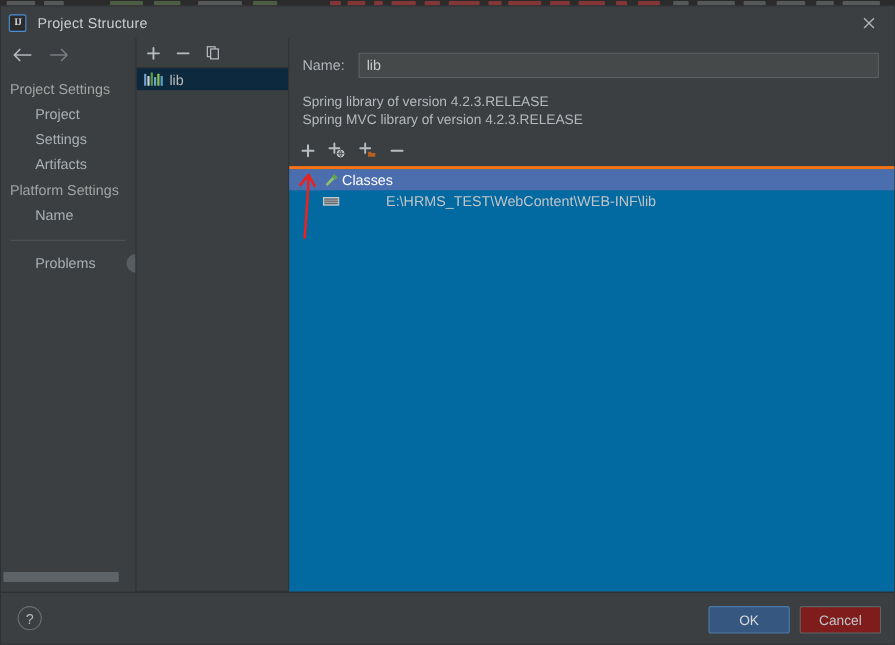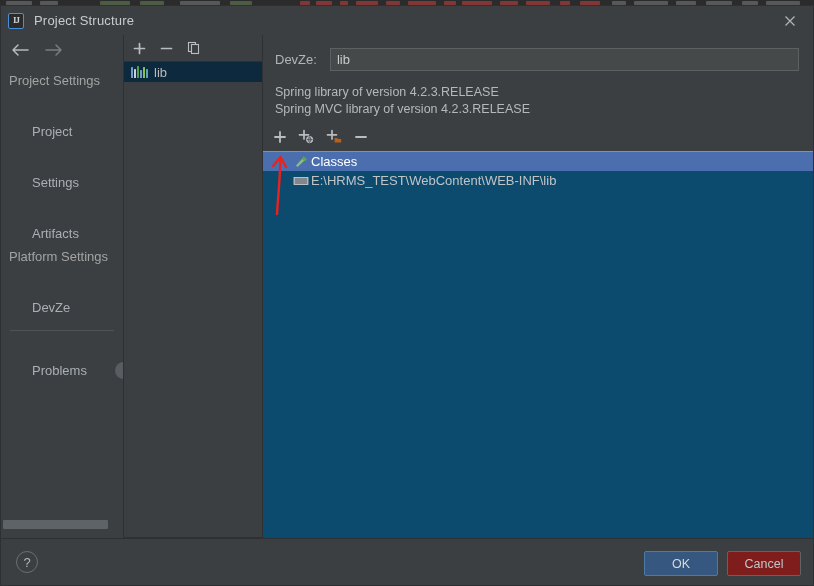--- a/index.html
+++ b/index.html
@@ -81,21 +81,21 @@
     display: flex; align-items: center; gap: 14px;
     padding-left: 9px;
   }
   .nav-arrows .arrow { cursor: default; display:block; }
   .sidebar-list { flex: 1 1 auto; padding-top: 4px; overflow: hidden; }
   .sb-item {
     height: 23px; display: flex; align-items: center;
     font-size: 13px; color: #a9b0b5; white-space: nowrap;
   }
   .sb-group { padding-left: 8px; color: #a3a3a3; }
-  .sb-child { padding-left: 31px; margin-top: 28px; }
+  .sb-child { padding-left: 31px; }
   .sb-item.selected {
     background: #4b6eaf; color: #ffffff;
   }
   .sb-sep {
     height: 1px; background: #4f5356; margin: 11px 9px 9px 9px;
   }
   .problems-row { position: relative; }
   .problems-badge {
     position: absolute; left: 114px; top: 3px;
     width: 17px; height: 17px; border-radius: 50%;
@@ -165,32 +165,32 @@
   }
   .detail-toolbar {
     height: 23px; margin: 7px 0 0 10px;
     display: flex; align-items: center; gap: 11px;
   }
   .detail-toolbar .tbtn { cursor: default; display: flex; align-items: center; }
 
   .tree {
     margin-top: 3px;
     flex: 1 1 auto;
-    border-top: 1px solid #f97316;
-    background: #0c4a6e;
+    border-top: 3px solid #f97316;
+    background: #0369a1;
     position: relative;
   }
   .tree-row {
     height: 19px; display: flex; align-items: center;
     font-size: 13px; color: #c0c4c7;
   }
   .tree-row.sel { background: #4b6eaf; color: #ffffff; }
   .tree-row .tw { width: 28px; }
   .tree-row .ticon { width: 20px; display:flex; align-items:center; justify-content:center; }
-  .tree-row.child { padding-left: 28px; }
+  .tree-row.child { padding-left: 28px; gap: 40px; }
 
   
   .red-arrow {
     position: absolute; left: 0; top: 0;
     pointer-events: none;
   }
 
   
   .footer {
     height: 47px; flex: 0 0 47px;
@@ -314,21 +314,21 @@
             <span>Settings</span>
           </div>
           <div class="sb-item sb-child">
             <span>Artifacts</span>
           </div>
 
           <div class="sb-item sb-group">
             <span>Platform Settings</span>
           </div>
           <div class="sb-item sb-child">
-            <span>DevZe</span>
+            <span>Name</span>
           </div>
 
           <div class="sb-sep"></div>
 
           <div class="sb-item sb-child problems-row">
             <span>Problems</span>
             <span class="problems-badge"></span>
           </div>
         </div>
 
@@ -369,21 +369,21 @@
               <i style="height:9px;background:#5aa2c0"></i>
             </span>
             <span>lib</span>
           </div>
         </div>
       </div>
 
       <div class="detail">
 
         <div class="name-row">
-          <span class="name-label">DevZe:</span>
+          <span class="name-label">Name:</span>
           <input class="name-input" type="text" value="lib" style="">
         </div>
 
         <div class="desc">
           <div>Spring library of version 4.2.3.RELEASE</div>
           <div>Spring MVC library of version 4.2.3.RELEASE</div>
         </div>
 
         <div class="detail-toolbar">
           <span class="tbtn">

